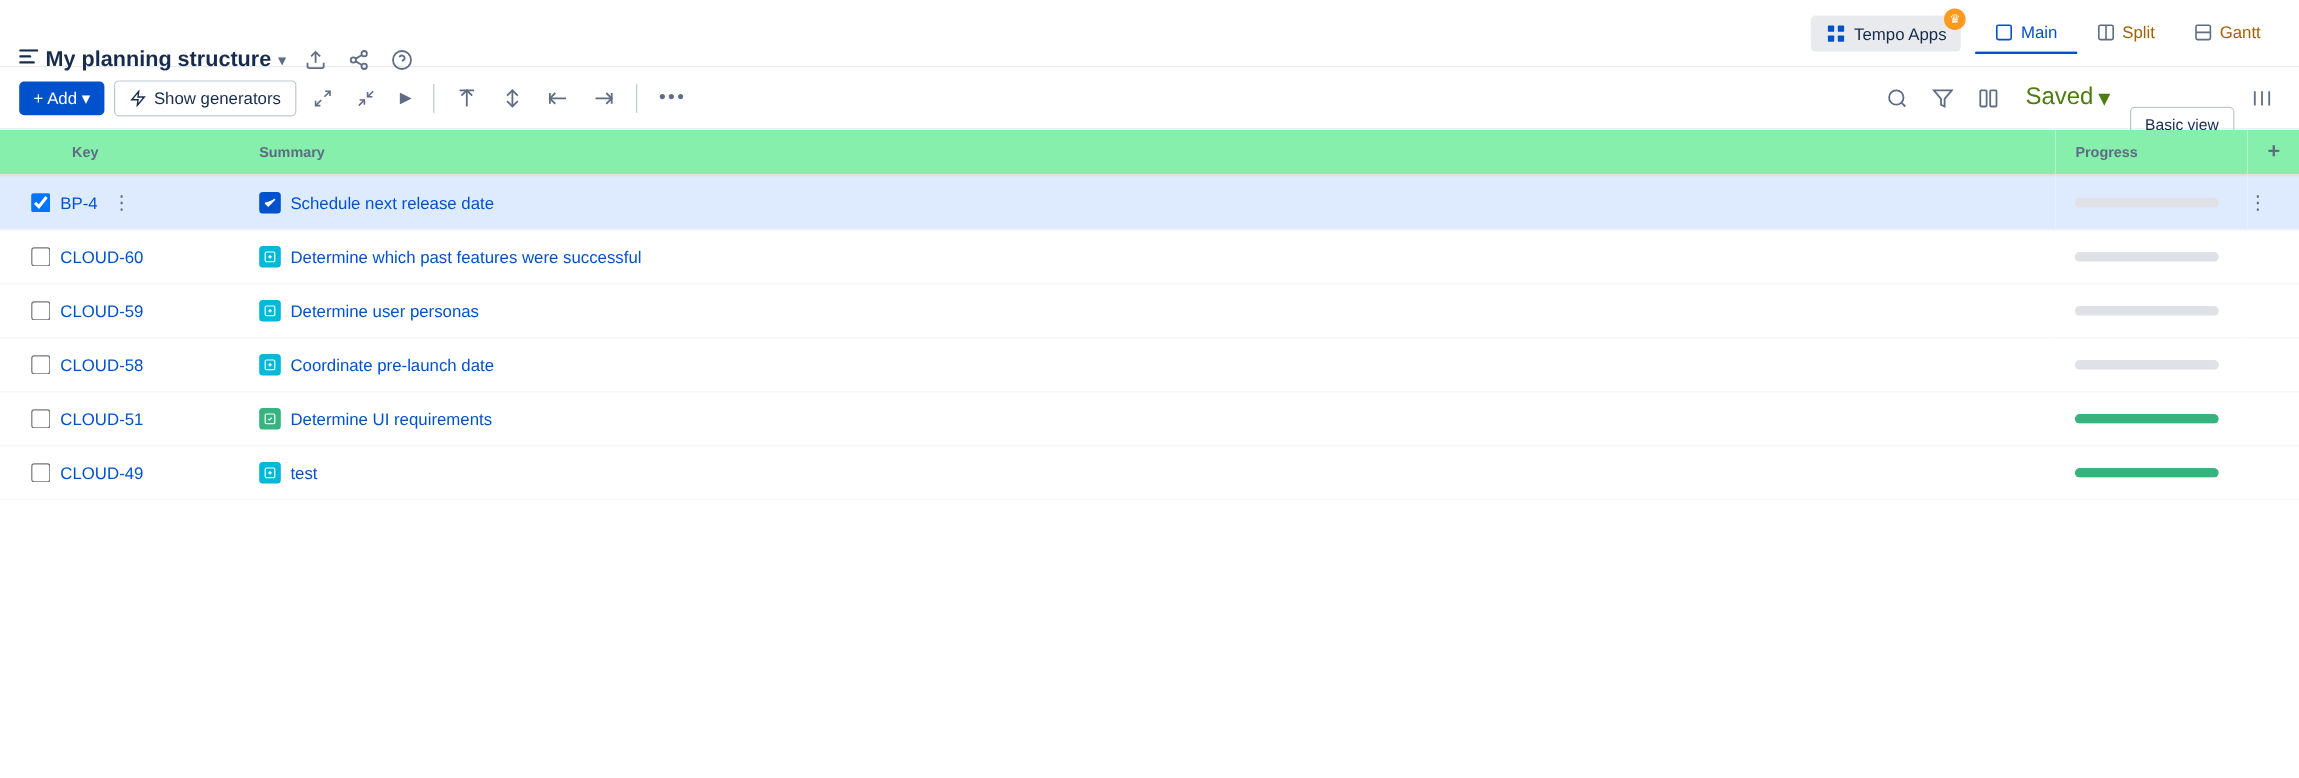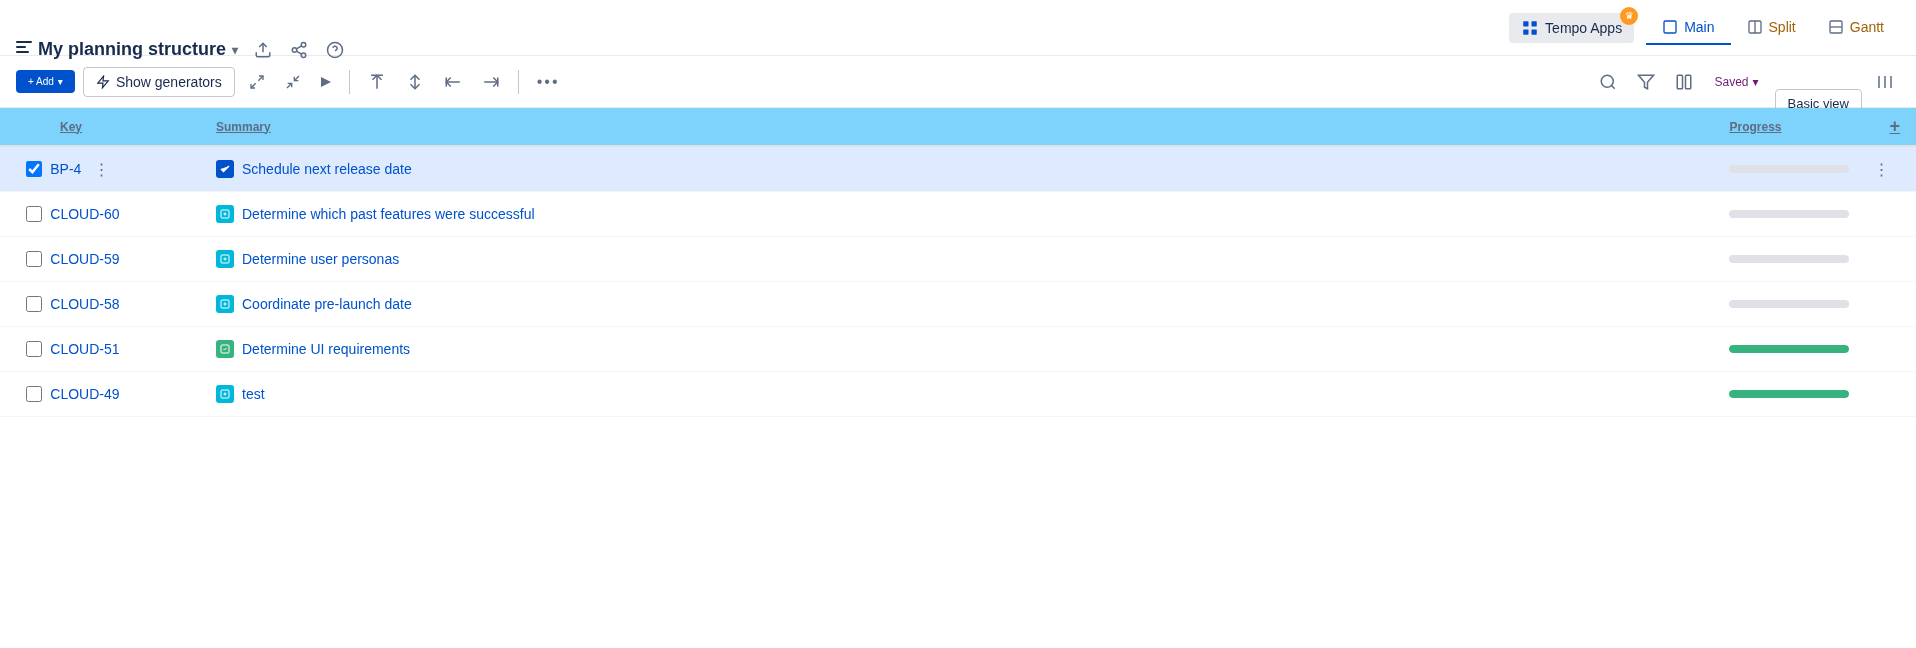--- a/index.html
+++ b/index.html
@@ -38,51 +38,51 @@
     
     .toolbar {
       display: flex; align-items: center; padding: 8px 16px; gap: 8px;
       border-bottom: 1px solid #e8eaed; height: 52px;
     }
     .toolbar-left { display: flex; align-items: center; gap: 8px; }
     .toolbar-right { display: flex; align-items: center; gap: 8px; margin-left: auto; }
     .add-btn {
       display: flex; align-items: center; gap: 4px;
       background: #0052cc; color: #fff; border: none; border-radius: 4px;
-      padding: 6px 12px; cursor: pointer; font-size: 10px; font-weight: 500; font-family: inherit;
+      padding: 6px 12px; cursor: pointer; font-size: 14px; font-weight: 500; font-family: inherit;
     }
     .show-gen-btn {
       display: flex; align-items: center; gap: 6px;
       background: none; border: 1px solid #c1c7d0; border-radius: 4px;
       padding: 6px 12px; cursor: pointer; font-size: 14px; color: #172b4d; font-family: inherit;
     }
     .toolbar-icon-btn {
       background: none; border: none; cursor: pointer; color: #5e6c84;
       padding: 6px; font-size: 16px; display: flex; align-items: center; border-radius: 4px;
     }
     .toolbar-divider { width: 1px; height: 24px; background: #c1c7d0; margin: 0 4px; }
     .saved-btn {
       display: flex; align-items: center; gap: 4px;
-      background: none; border: none; cursor: pointer; font-size: 12px;
-      color: #701a75; font-family: inherit; padding: 6px 8px; border-radius: 4px;
+      background: none; border: none; cursor: pointer; font-size: 20px;
+      color: #4d7c0f; font-family: inherit; padding: 6px 8px; border-radius: 4px;
     }
     .basic-view-btn {
       display: flex; align-items: center; gap: 6px;
       background: none; border: 1px solid #c1c7d0; border-radius: 4px;
       padding: 6px 12px; cursor: pointer; font-size: 13px; color: #172b4d; font-family: inherit; margin-top: 44px;
     }
 
     
     .table-container { overflow-x: auto; }
     table { width: 100%; border-collapse: collapse; }
     thead tr { border-bottom: 2px solid #dfe1e6; }
     th {
       padding: 8px 16px; text-align: left; font-size: 12px; font-weight: 600;
       color: #5e6c84; text-transform: none; letter-spacing: 0;
-      background: #7dd3fc; position: sticky; top: 0; text-decoration: underline;
+      background: #86efac; position: sticky; top: 0;
     }
     th.key-col { width: 200px; }
     th.summary-col { }
     th.progress-col { width: 160px; text-align: left; }
     th.add-col { width: 40px; text-align: center; }
     tbody tr { border-bottom: 1px solid #f4f5f7; }
     tbody tr.highlighted { background: #deebff; }
     td { padding: 0; height: 44px; }
     .key-cell {
       display: flex; align-items: center; gap: 8px; padding: 0 8px 0 8px; height: 44px;

